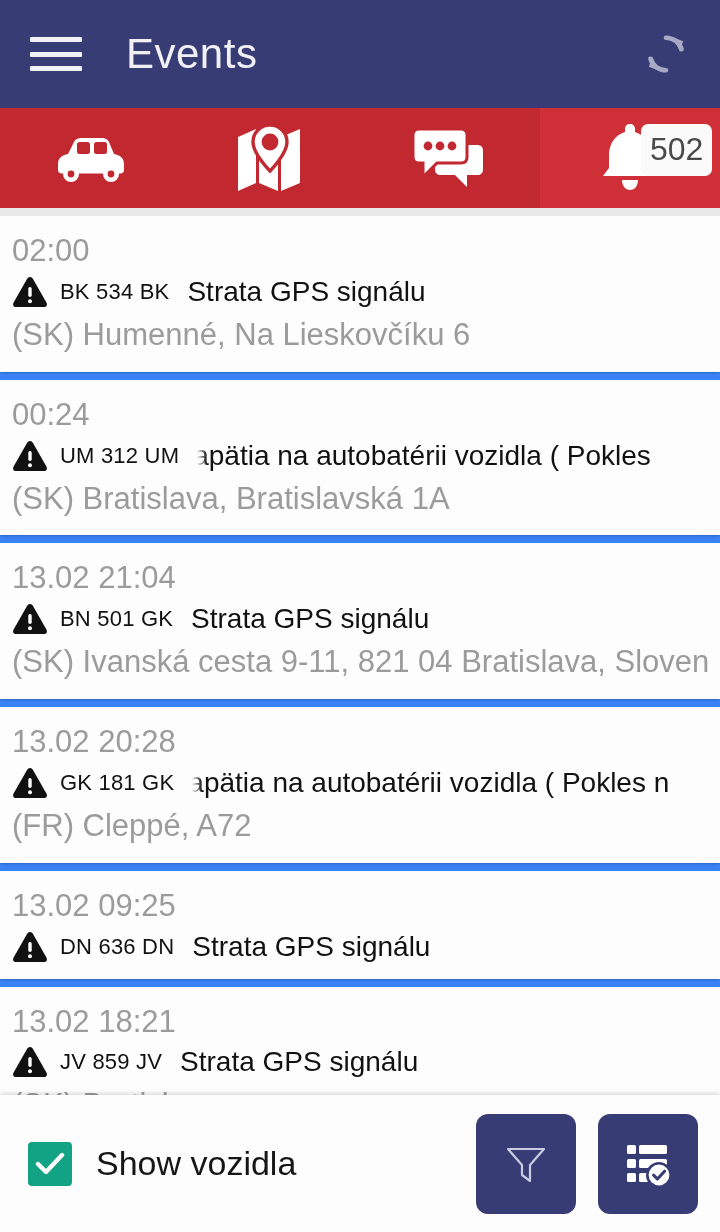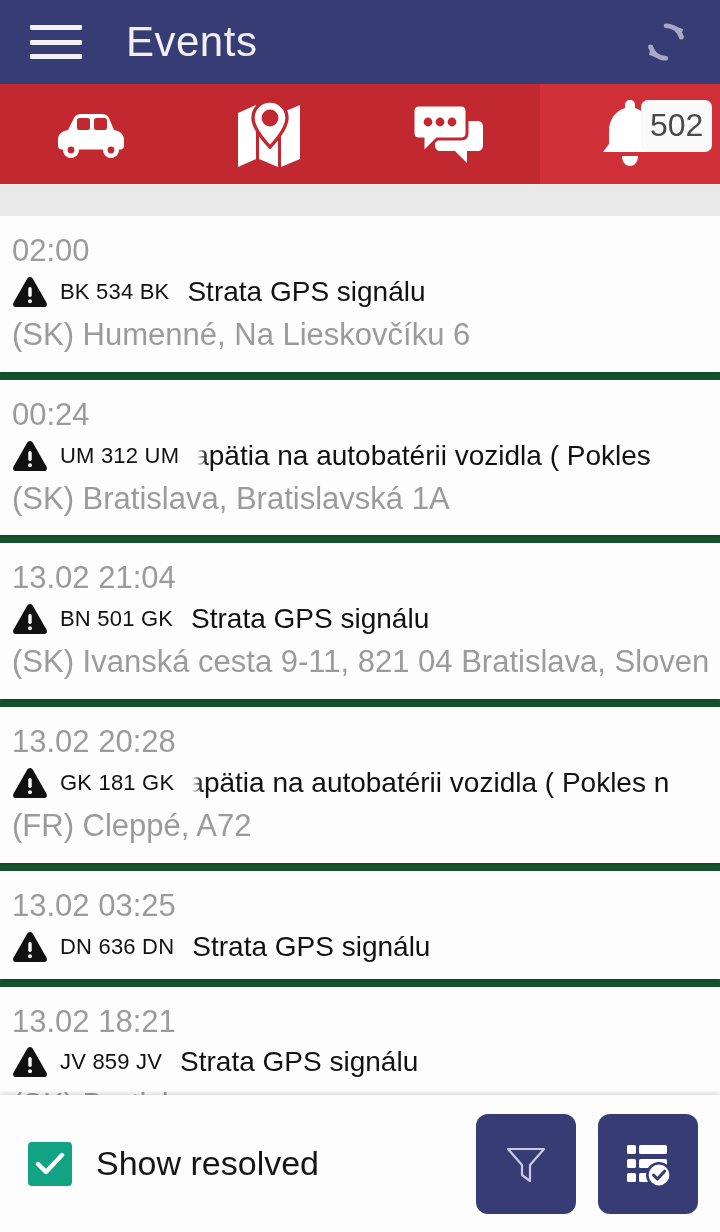--- a/index.html
+++ b/index.html
@@ -11,21 +11,21 @@
   }
 
   body {
     font-family: "Liberation Sans", sans-serif;
     background: #e9e9e9;
     position: relative;
   }
 
   
   #app-bar {
-    height: 84px;
+    height: 108px;
     background: #373c75;
     display: flex;
     align-items: center;
     padding: 0 26px 0 30px;
     position: relative;
     z-index: 5;
   }
 
   #menu-button {
     width: 52px;
@@ -104,21 +104,21 @@
     white-space: nowrap;
   }
 
   
   #event-list {
     position: absolute;
     top: 216px;
     left: 0;
     right: 0;
     bottom: 0;
-    background: #14532d;
+    background: #3b82f6;
     overflow: hidden;
   }
 
   .event-item {
     background: #fdfdfd;
     padding: 14px 12px 16px 12px;
     margin-bottom: 8px;
     box-shadow: 0 2px 2px -1px rgba(0,0,0,0.22);
     cursor: pointer;
   }
@@ -360,21 +360,21 @@
         <rect x="16.3" y="11" width="3.4" height="10" rx="1.7" fill="#ffffff"></rect>
         <circle cx="18" cy="25.3" r="2" fill="#ffffff"></circle>
       </svg>
       <span class="event-plate">GK 181 GK</span>
       <span class="event-msg marquee"><span>apätia na autobatérii vozidla ( Pokles n</span></span>
     </div>
     <div class="event-loc">(FR) Cleppé, A72</div>
   </div>
 
   <div class="event-item">
-    <div class="event-time">13.02 03:25</div>
+    <div class="event-time">13.02 09:25</div>
     <div class="event-main">
       <svg class="warn-icon" viewBox="0 0 36 32">
         <path d="M18 1 C19.4 1 20.3 1.8 21 3 L34.4 26.4 C35.6 28.6 34.6 31 32 31 L4 31 C1.4 31 0.4 28.6 1.6 26.4 L15 3 C15.7 1.8 16.6 1 18 1 Z" fill="#111111"></path>
         <rect x="16.3" y="11" width="3.4" height="10" rx="1.7" fill="#ffffff"></rect>
         <circle cx="18" cy="25.3" r="2" fill="#ffffff"></circle>
       </svg>
       <span class="event-plate">DN 636 DN</span>
       <span class="event-msg">Strata GPS signálu</span>
     </div>
   </div>
@@ -396,21 +396,21 @@
 </div>
 
 <div id="bottom-bar">
 
   <div id="show-resolved-row">
     <div id="show-resolved-checkbox">
       <svg width="30" height="24" viewBox="0 0 30 24">
         <path d="M3 12 L11 20 L27 3" fill="none" stroke="#ffffff" stroke-width="4.4" stroke-linecap="round" stroke-linejoin="round"></path>
       </svg>
     </div>
-    <div id="show-resolved-label">Show resolved</div>
+    <div id="show-resolved-label">Show vozidla</div>
   </div>
 
   <div class="action-button">
     <svg width="50" height="50" viewBox="0 0 50 50">
       <path d="M7 10 L43 10 L29 26 L29 42 L21 36 L21 26 Z" fill="none" stroke="#c9cbe0" stroke-width="2.2" stroke-linejoin="round"></path>
     </svg>
   </div>
 
   <div class="action-button">
     <svg width="54" height="54" viewBox="0 0 54 54">

